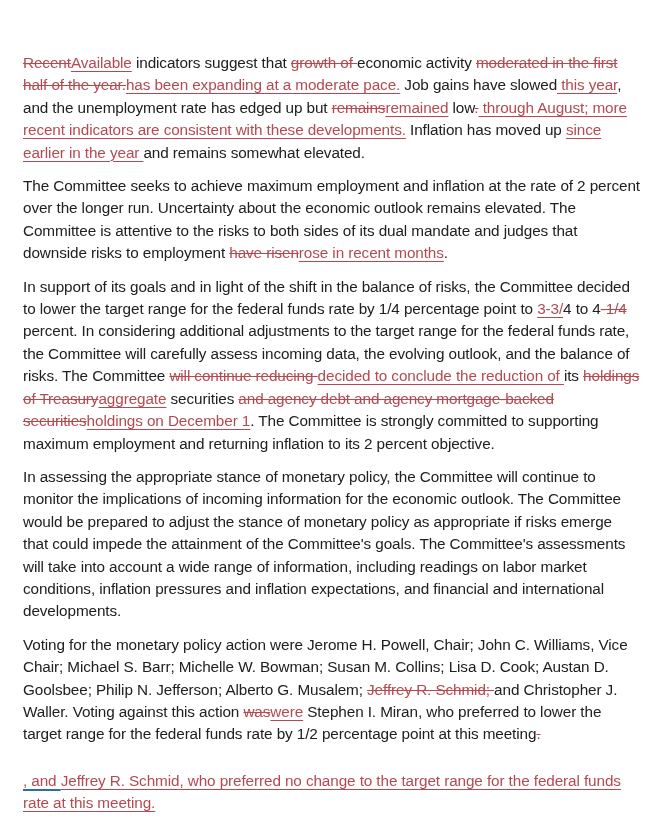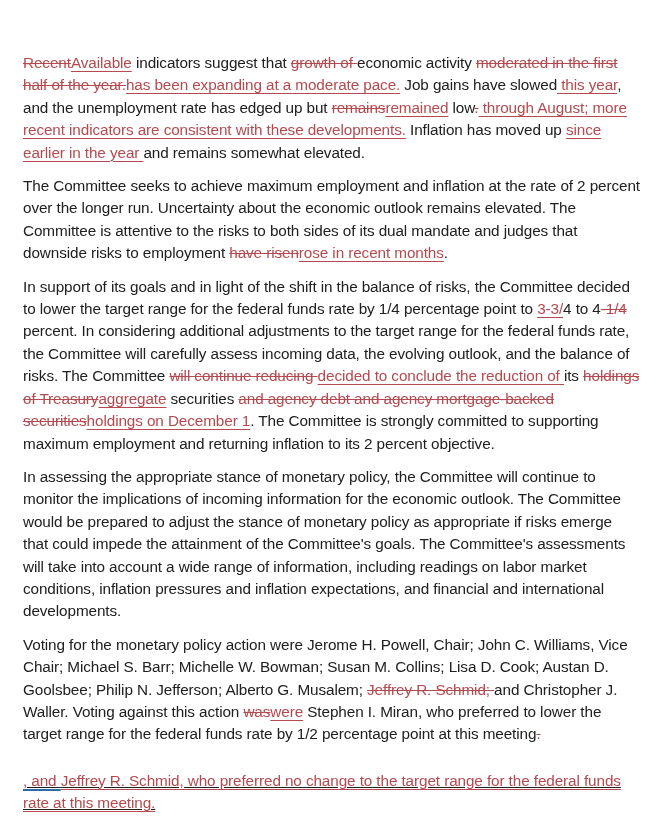--- a/index.html
+++ b/index.html
@@ -19,21 +19,20 @@
     font-size: 15.3px;
     line-height: 22.4px;
     color: var(--text, #202020);
     letter-spacing: -0.1px;
   }
   .para {
     margin: 0 0 11px 0;
   }
   .para.extra-gap {
     margin-top: 24px;
-    text-decoration: underline;
   }
   .seg.normal {
     color: var(--text, #202020);
   }
   .seg.del {
     color: var(--red, #b44a50);
     text-decoration: line-through;
     text-decoration-color: var(--red, #b44a50);
     text-decoration-thickness: 1.3px;
   }

